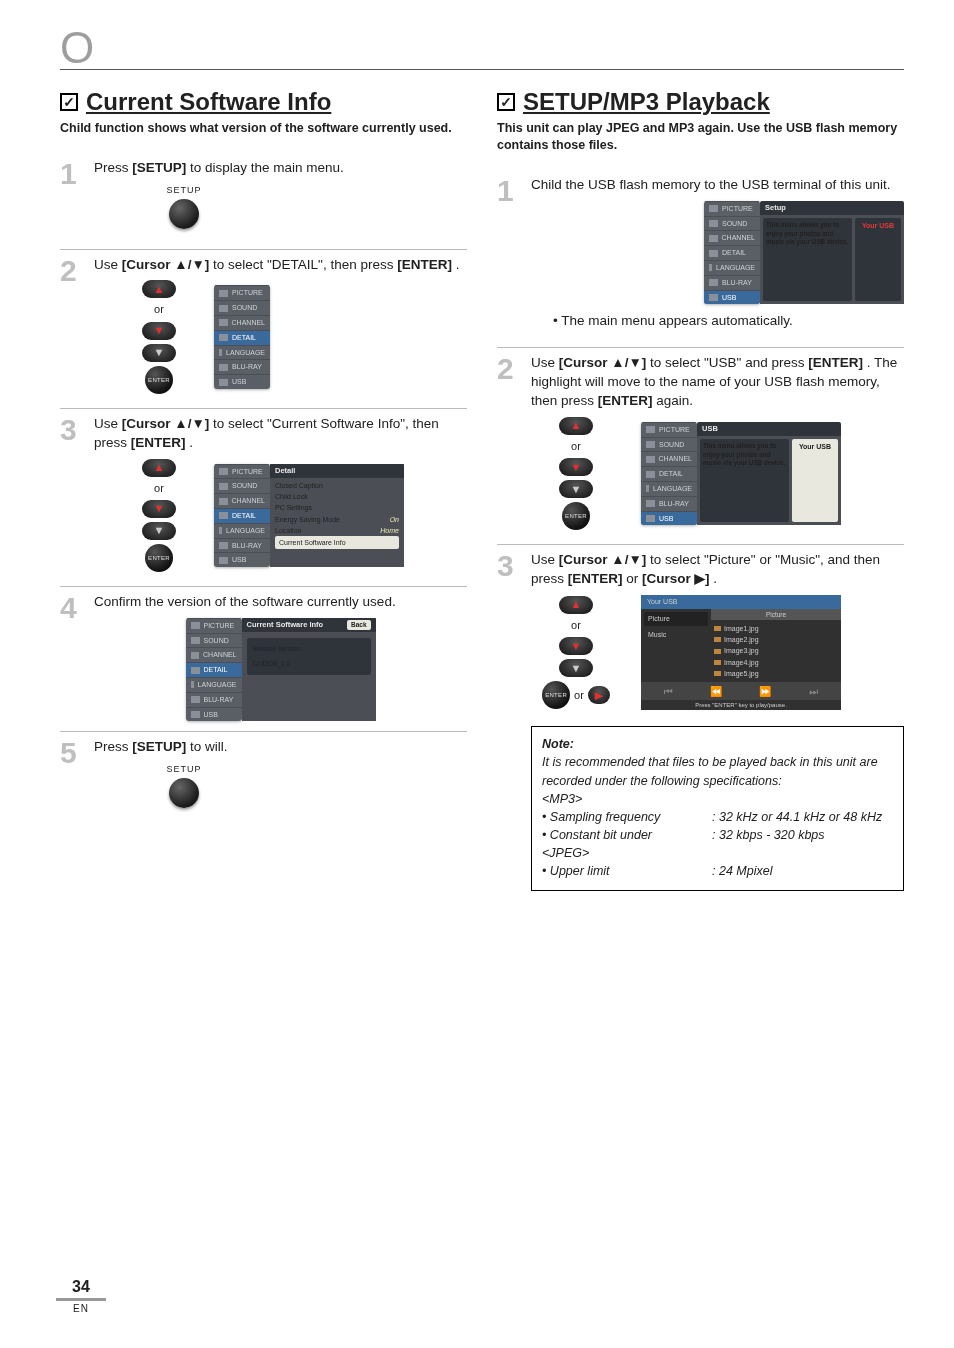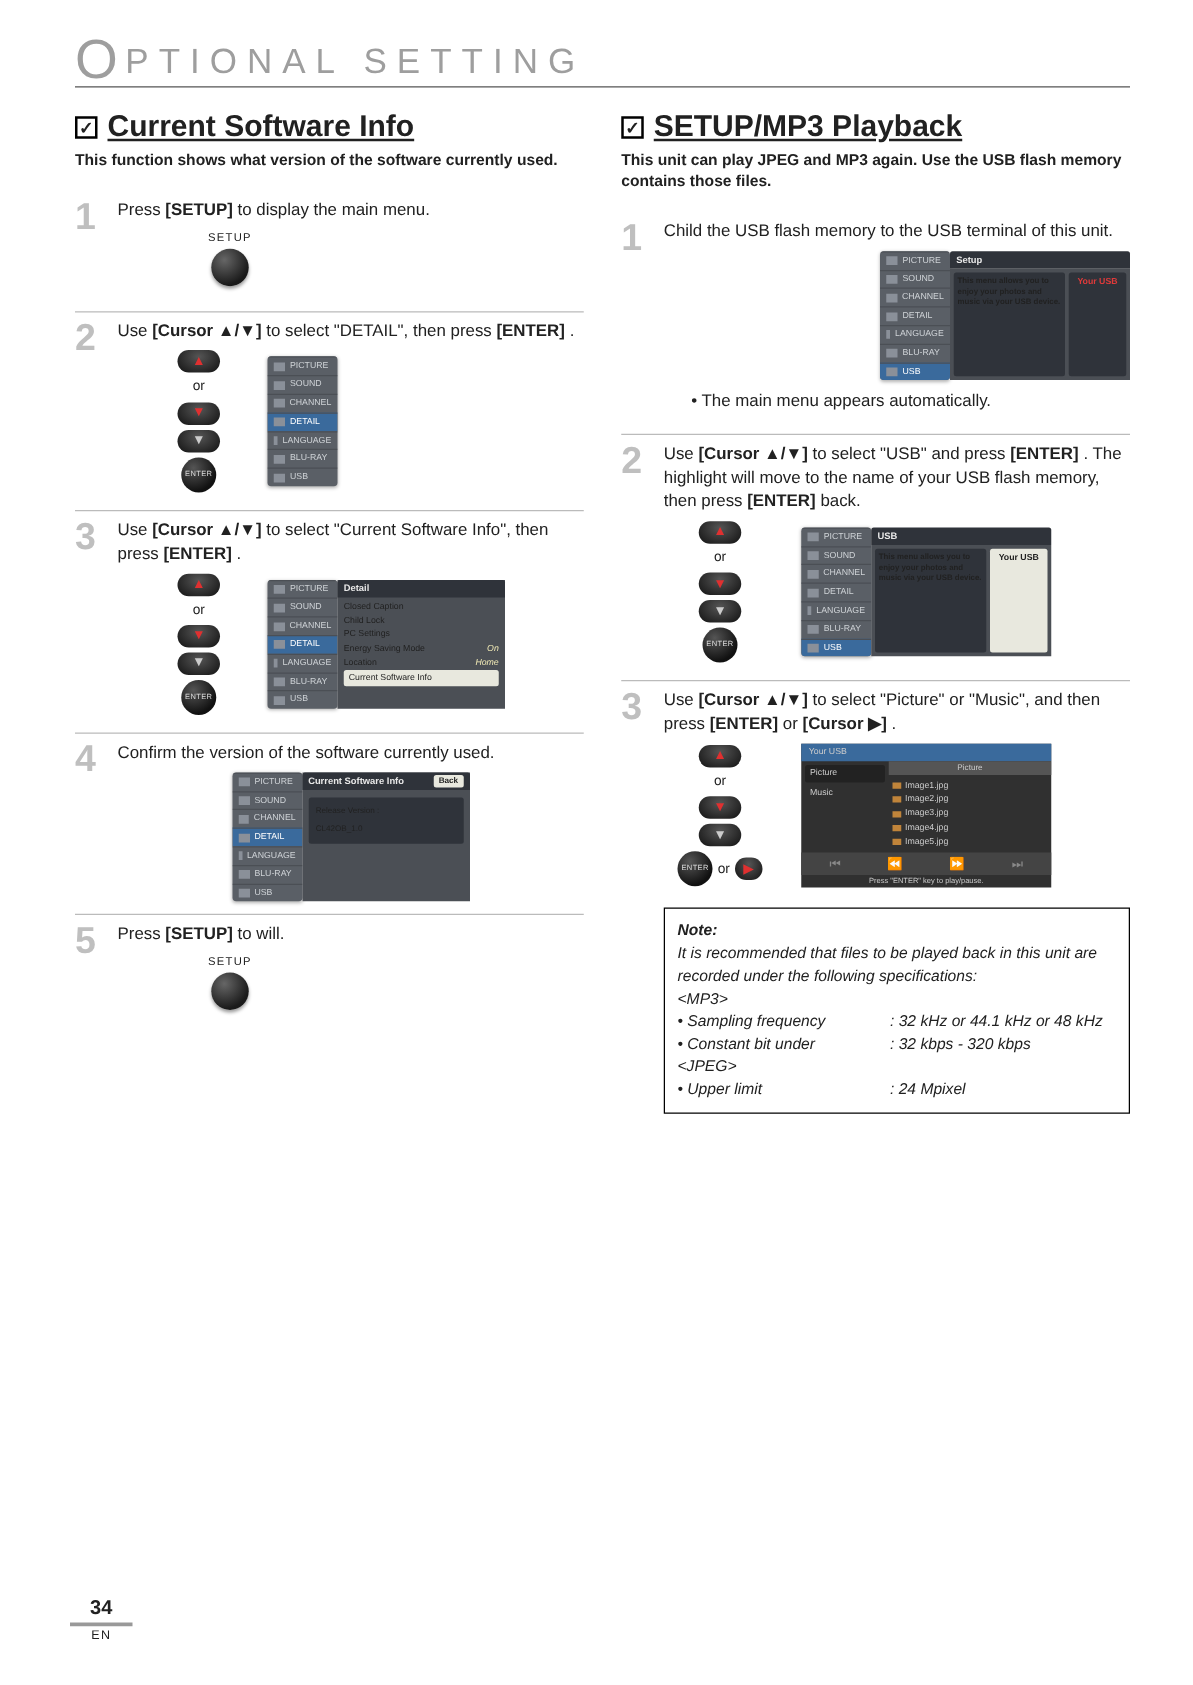--- a/index.html
+++ b/index.html
@@ -188,31 +188,30 @@
     font-size: 16px; font-weight: 800;
     border-bottom: 3px solid #999; padding-bottom: 2px;
   }
   .plang { font-size: 10px; letter-spacing: 1px; margin-top:2px; }
 </style>
 </head>
 <body>
 
 <div class="page-title">
   <span class="big-o">O</span>
-  <span>PTIONAL  SETTING</span>
 </div>
 
 <div class="columns">
 
   <div class="col">
     <div class="sec-head">
       <span class="chk">✓</span>
       <span class="sec-title">Current Software Info</span>
     </div>
-    <div class="sec-sub">This function shows what version of the software currently used.</div>
+    <div class="sec-sub">Child function shows what version of the software currently used.</div>
 
     <div class="step first-step">
       <div class="step-num">1</div>
       <div class="step-body">
         <p>
           <span>Press </span>
           <span class="bold">[SETUP]</span>
           <span> to display the main menu.</span>
         </p>
         <div class="setup-block">
@@ -475,21 +474,21 @@
     <div class="step">
       <div class="step-num">2</div>
       <div class="step-body">
         <p>
           <span>Use </span>
           <span class="bold">[Cursor ▲/▼]</span>
           <span> to select "USB" and press </span>
           <span class="bold">[ENTER]</span>
           <span>. The highlight will move to the name of your USB flash memory, then press </span>
           <span class="bold">[ENTER]</span>
-          <span> back.</span>
+          <span> again.</span>
         </p>
         <div class="row-center wide">
           <div class="navpad">
             <div class="chev">▲</div>
             <div class="smalltxt">or</div>
             <div class="chev">▼</div>
             <div class="chev grey">▼</div>
             <div class="enter-btn">ENTER</div>
           </div>
           <div class="osd-panel" style="width:200px;">

